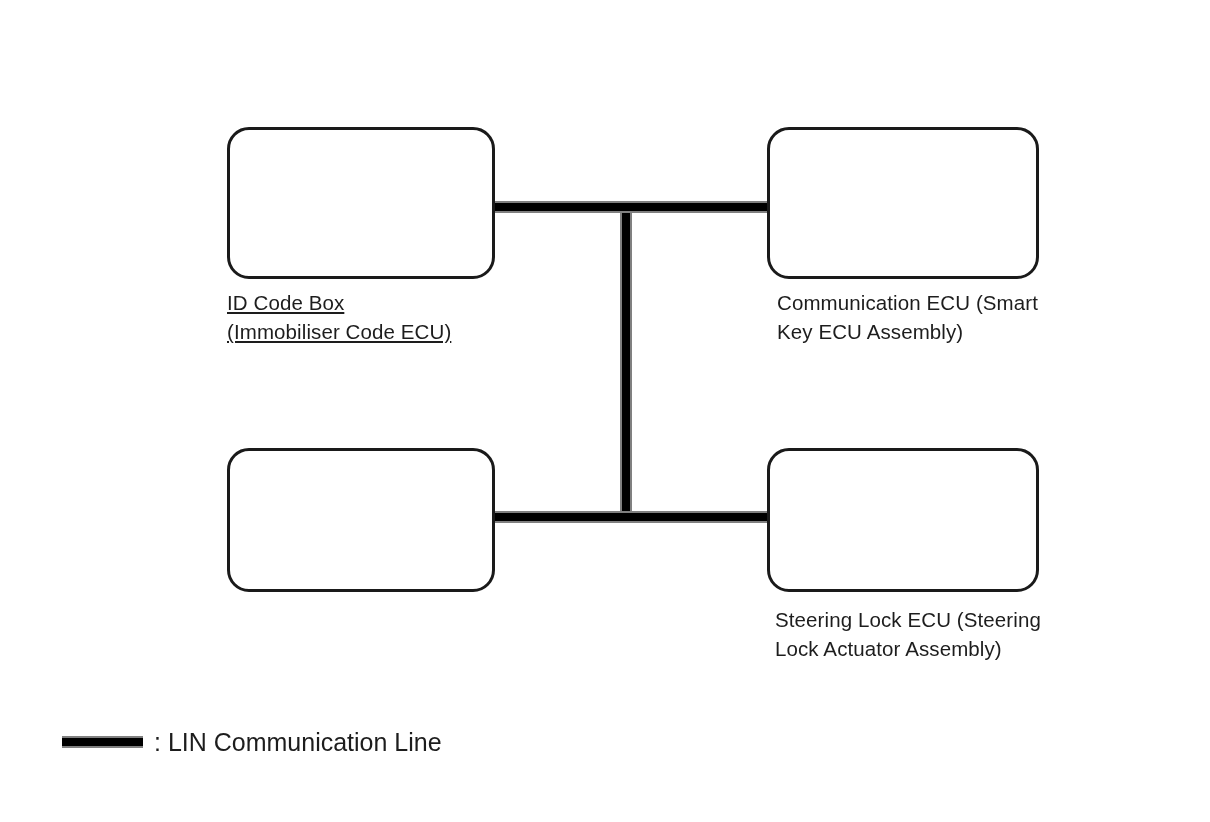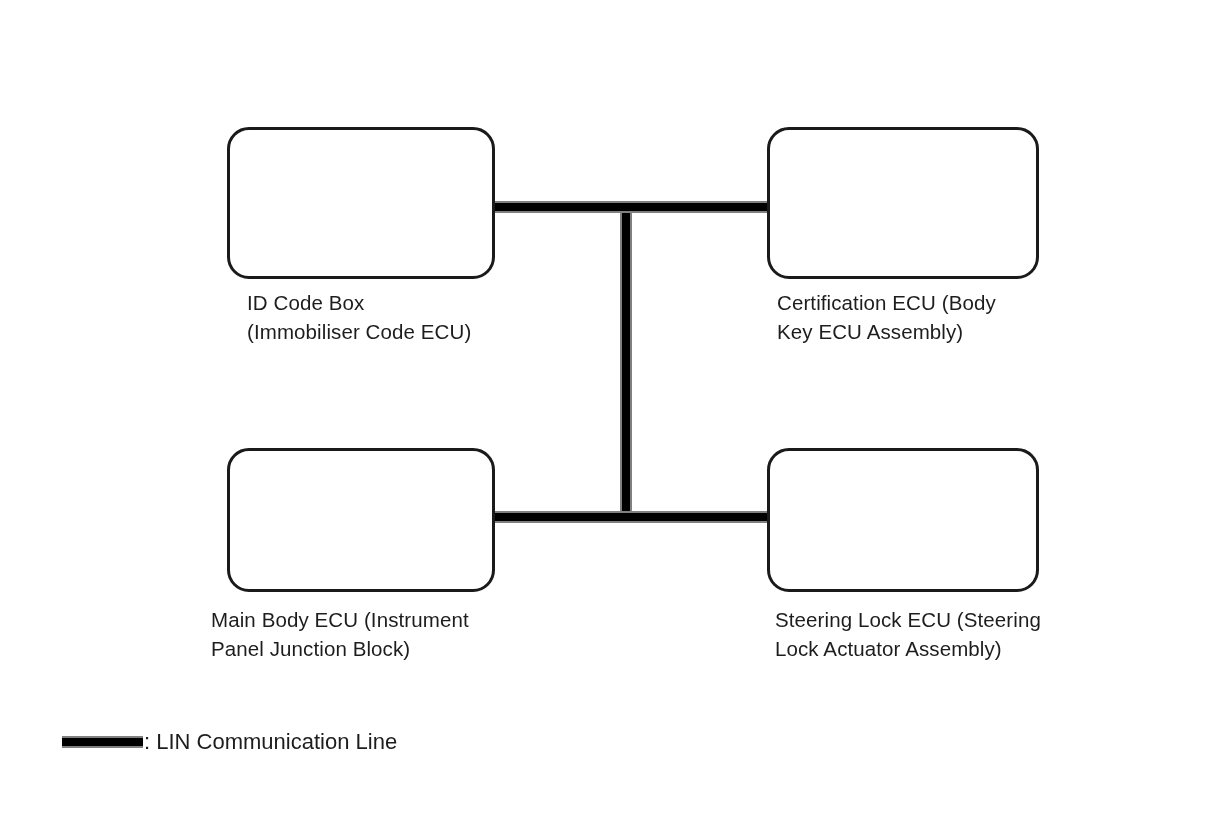--- a/index.html
+++ b/index.html
@@ -72,23 +72,23 @@
   .legend-swatch {
     width: 81px;
     height: 8px;
     background: #000000;
     border-top: 2px solid #808080;
     border-bottom: 2px solid #808080;
     box-sizing: content-box;
     flex: none;
   }
   .legend-text {
-    margin-left: 1px;
+    margin-left: 11px;
     color: #1d1d1d;
-    font-size: 22px;
+    font-size: 25px;
     line-height: 24px;
     white-space: nowrap;
   }
 </style>
 </head>
 <body>
 
 <div id="canvas">
 
   <div class="bus bus-v" style="left:620px; top:201px; height:322px;"></div>
@@ -98,28 +98,26 @@
   <div class="bus bus-h" style="left:495px; top:511px; width:272px;"></div>
 
   <div class="ecu-box" style="left:227px; top:127px; width:268px; height:152px;"></div>
 
   <div class="ecu-box" style="left:767px; top:127px; width:272px; height:152px;"></div>
 
   <div class="ecu-box" style="left:227px; top:448px; width:268px; height:144px;"></div>
 
   <div class="ecu-box" style="left:767px; top:448px; width:272px; height:144px;"></div>
 
-  <div class="ecu-label" style="left:247px; top:288px;">ID Code Box
+  <div class="ecu-label" style="left:227px; top:288px;text-decoration:underline;">ID Code Box
 (Immobiliser Code ECU)</div>
 
-  <div class="ecu-label" style="left:777px; top:288px;">Certification ECU (Body
+  <div class="ecu-label" style="left:777px; top:288px;">Communication ECU (Smart
 Key ECU Assembly)</div>
 
-  <div class="ecu-label" style="left:211px; top:605px;">Main Body ECU (Instrument
-Panel Junction Block)</div>
 
   <div class="ecu-label" style="left:752px; top:605px;margin-left:23px;">Steering Lock ECU (Steering
 Lock Actuator Assembly)</div>
 
   <div class="legend" style="left:62px; top:730px;">
     <span class="legend-swatch"></span>
     <span class="legend-text">: LIN Communication Line</span>
   </div>
 
 </div>

